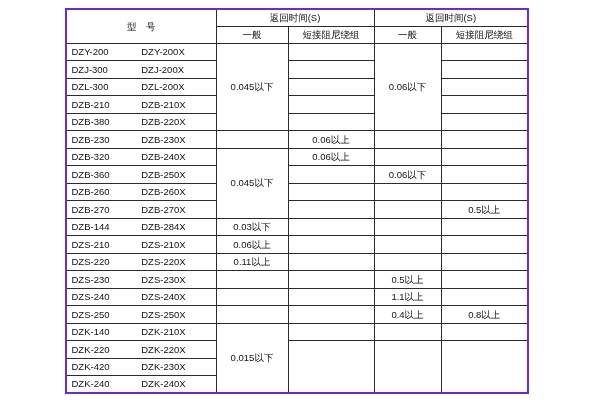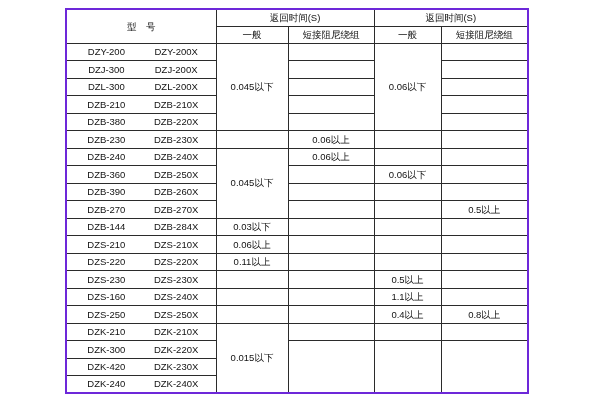--- a/index.html
+++ b/index.html
@@ -38,21 +38,21 @@
   .spec-table thead tr { height: 17px; }
   .spec-table tbody tr { height: 17.5px; }
   .col-model  { width: 150px; }
   .col-ag     { width: 72px;  }
   .col-ad     { width: 86px;  }
   .col-rg     { width: 67px;  }
   .col-rd     { width: 87px;  }
   .model-cell span {
     display: inline-block;
     width: 47%;
-    text-align: center;
+    text-align: left;
   }
 </style>
 </head>
 <body>
 
 <table class="spec-table">
   <colgroup>
     <col class="col-model">
     <col class="col-ag">
     <col class="col-ad">
@@ -101,34 +101,34 @@
         <td></td>
       </tr>
       <tr>
         <td class="model-cell"><span>DZB-230</span><span>DZB-230X</span></td>
         <td></td>
         <td>0.06以上</td>
         <td></td>
         <td></td>
       </tr>
       <tr>
-        <td class="model-cell"><span>DZB-240</span><span>DZB-240X</span></td>
+        <td class="model-cell"><span>DZB-320</span><span>DZB-240X</span></td>
         <td rowspan="4">0.045以下</td>
         <td>0.06以上</td>
         <td></td>
         <td></td>
       </tr>
       <tr>
         <td class="model-cell"><span>DZB-360</span><span>DZB-250X</span></td>
         <td></td>
         <td>0.06以下</td>
         <td></td>
       </tr>
       <tr>
-        <td class="model-cell"><span>DZB-390</span><span>DZB-260X</span></td>
+        <td class="model-cell"><span>DZB-260</span><span>DZB-260X</span></td>
         <td></td>
         <td></td>
         <td></td>
       </tr>
       <tr>
         <td class="model-cell"><span>DZB-270</span><span>DZB-270X</span></td>
         <td></td>
         <td></td>
         <td>0.5以上</td>
       </tr>
@@ -154,42 +154,42 @@
         <td></td>
       </tr>
       <tr>
         <td class="model-cell"><span>DZS-230</span><span>DZS-230X</span></td>
         <td></td>
         <td></td>
         <td>0.5以上</td>
         <td></td>
       </tr>
       <tr>
-        <td class="model-cell"><span>DZS-160</span><span>DZS-240X</span></td>
+        <td class="model-cell"><span>DZS-240</span><span>DZS-240X</span></td>
         <td></td>
         <td></td>
         <td>1.1以上</td>
         <td></td>
       </tr>
       <tr>
         <td class="model-cell"><span>DZS-250</span><span>DZS-250X</span></td>
         <td></td>
         <td></td>
         <td>0.4以上</td>
         <td>0.8以上</td>
       </tr>
       <tr>
-        <td class="model-cell"><span>DZK-210</span><span>DZK-210X</span></td>
+        <td class="model-cell"><span>DZK-140</span><span>DZK-210X</span></td>
         <td rowspan="4">0.015以下</td>
         <td></td>
         <td></td>
         <td></td>
       </tr>
       <tr>
-        <td class="model-cell"><span>DZK-300</span><span>DZK-220X</span></td>
+        <td class="model-cell"><span>DZK-220</span><span>DZK-220X</span></td>
         <td rowspan="3"></td>
         <td rowspan="3"></td>
         <td rowspan="3"></td>
       </tr>
       <tr>
         <td class="model-cell"><span>DZK-420</span><span>DZK-230X</span></td>
       </tr>
       <tr>
         <td class="model-cell"><span>DZK-240</span><span>DZK-240X</span></td>
       </tr>

